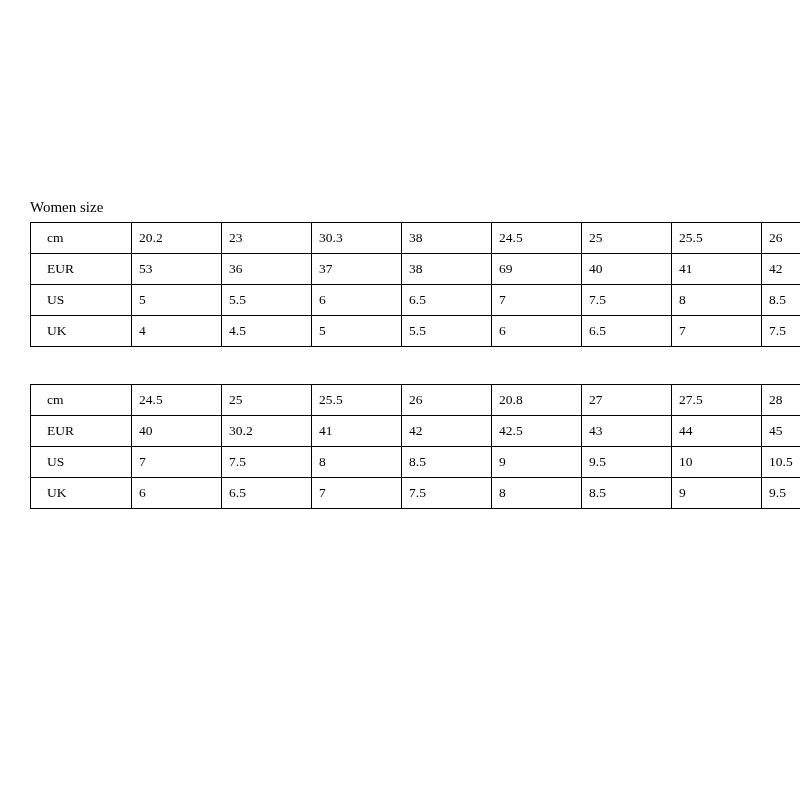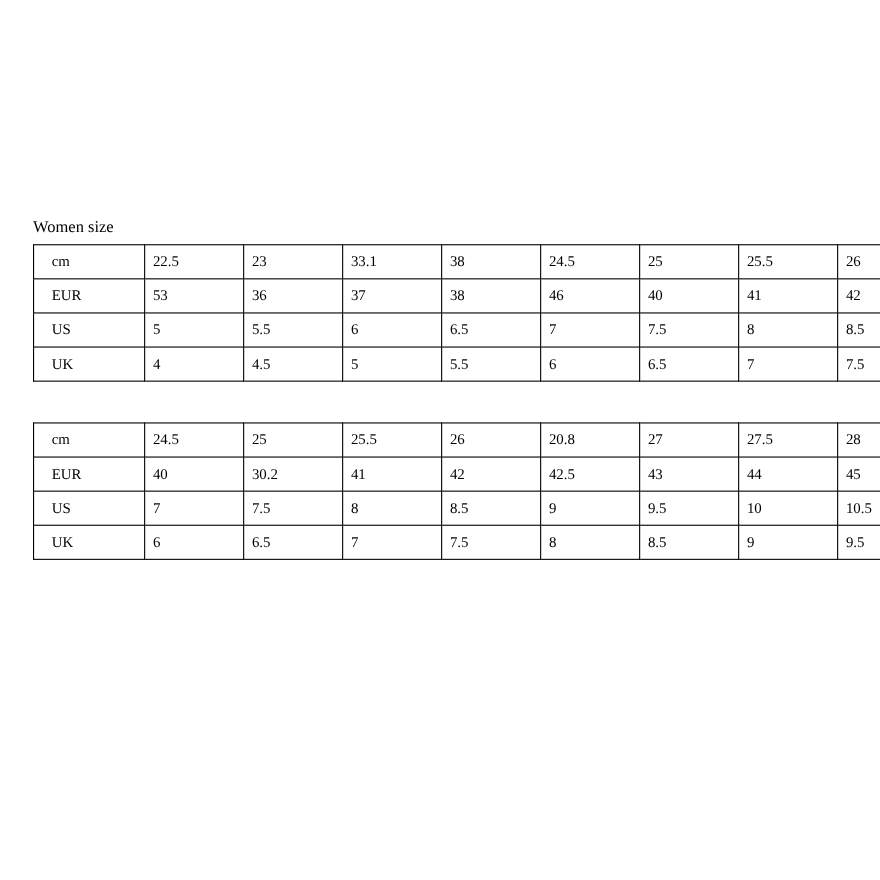--- a/index.html
+++ b/index.html
@@ -65,36 +65,36 @@
 <body>
 
 <div class="page">
 
   <div class="section section-women">
     <div class="section-title">Women size</div>
     <table class="size-table">
       <tbody>
         <tr>
           <td class="label-cell">cm</td>
-          <td class="value-cell">22.5</td>
+          <td class="value-cell">20.2</td>
           <td class="value-cell">23</td>
-          <td class="value-cell">33.1</td>
+          <td class="value-cell">30.3</td>
           <td class="value-cell">38</td>
           <td class="value-cell">24.5</td>
           <td class="value-cell">25</td>
           <td class="value-cell">25.5</td>
           <td class="value-cell">26</td>
         </tr>
         <tr>
           <td class="label-cell">EUR</td>
           <td class="value-cell">53</td>
           <td class="value-cell">36</td>
           <td class="value-cell">37</td>
           <td class="value-cell">38</td>
-          <td class="value-cell">46</td>
+          <td class="value-cell">69</td>
           <td class="value-cell">40</td>
           <td class="value-cell">41</td>
           <td class="value-cell">42</td>
         </tr>
         <tr>
           <td class="label-cell">US</td>
           <td class="value-cell">5</td>
           <td class="value-cell">5.5</td>
           <td class="value-cell">6</td>
           <td class="value-cell">6.5</td>

